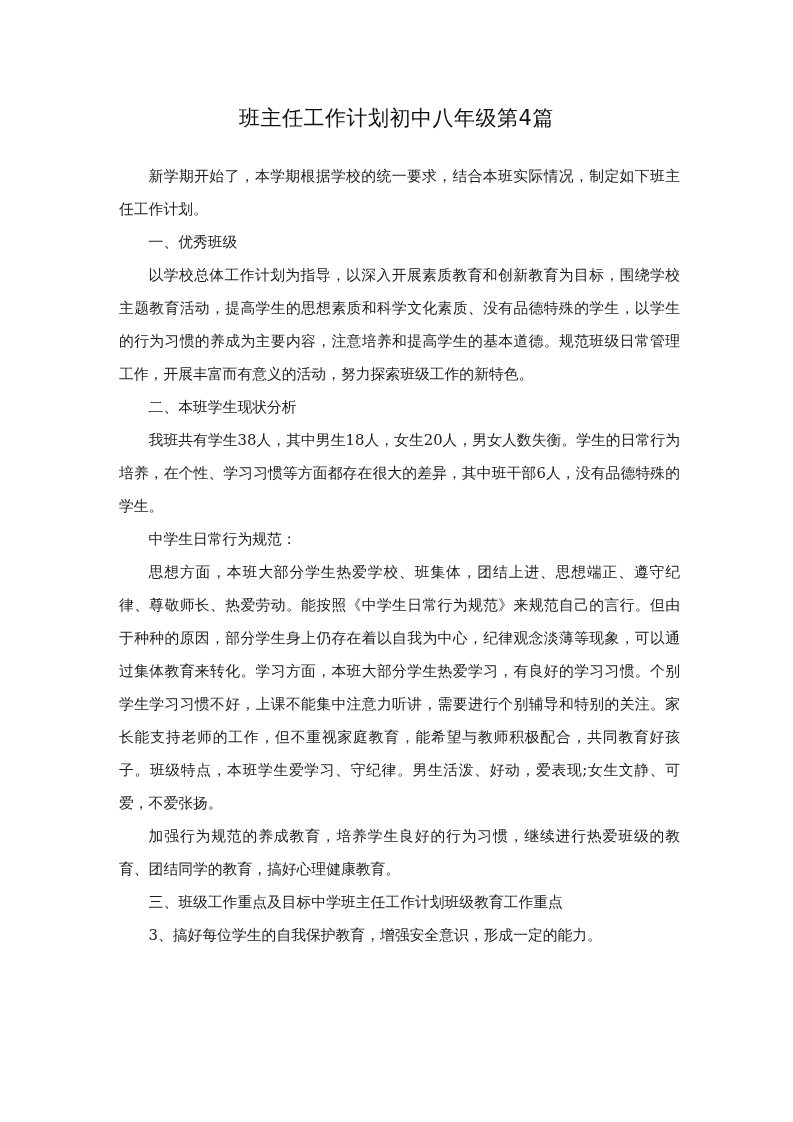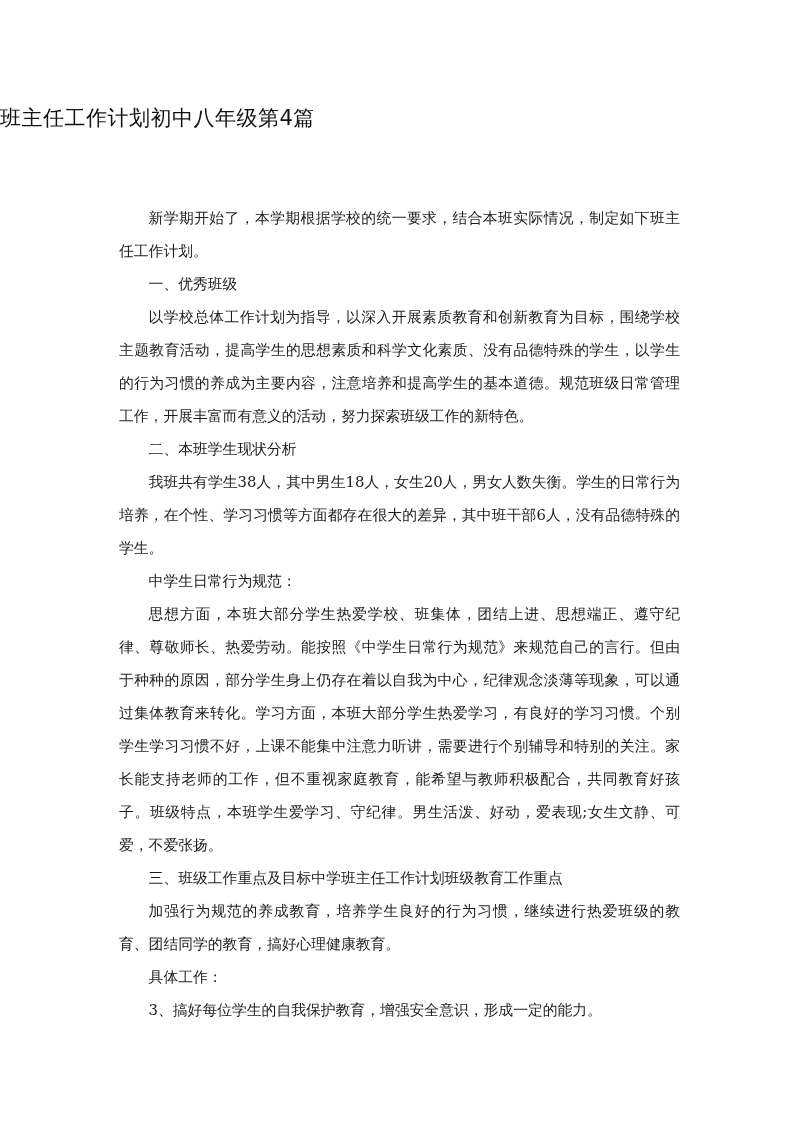--- a/index.html
+++ b/index.html
@@ -3,45 +3,43 @@
 <meta charset="utf-8">
 <style>
   html, body { margin: 0; padding: 0; background: #ffffff; }
   body { width: 793px; height: 1122px; position: relative; overflow: hidden; }
   .page {
     position: absolute; left: 0; top: 0; width: 793px; height: 1122px;
     background: #ffffff; color: #1a1a1a;
   }
   .title {
     position: absolute; left: 0; width: 793px; top: 104px;
-    text-align: left;
+    text-align: center;
     font-family: "DejaVu Sans", sans-serif;
     font-size: 21px; line-height: 28px; color: #111;
     letter-spacing: 0.5px;
   }
   .body {
     position: absolute; left: 119px; top: 159px; width: 561px;
     font-family: "DejaVu Serif", serif;
     font-size: 14.8px; line-height: 33px; color: #1c1c1c;
     text-align: justify;
-    margin-top: 42px;
   }
   .body p { margin: 0; text-indent: 29.6px; }
 </style>
 </head>
 <body>
 
 <div class="page">
   <div class="title">班主任工作计划初中八年级第4篇</div>
   <div class="body">
     <p>新学期开始了，本学期根据学校的统一要求，结合本班实际情况，制定如下班主任工作计划。</p>
     <p>一、优秀班级</p>
     <p>以学校总体工作计划为指导，以深入开展素质教育和创新教育为目标，围绕学校主题教育活动，提高学生的思想素质和科学文化素质、没有品德特殊的学生，以学生的行为习惯的养成为主要内容，注意培养和提高学生的基本道德。规范班级日常管理工作，开展丰富而有意义的活动，努力探索班级工作的新特色。</p>
     <p>二、本班学生现状分析</p>
     <p>我班共有学生38人，其中男生18人，女生20人，男女人数失衡。学生的日常行为培养，在个性、学习习惯等方面都存在很大的差异，其中班干部6人，没有品德特殊的学生。</p>
     <p>中学生日常行为规范：</p>
     <p>思想方面，本班大部分学生热爱学校、班集体，团结上进、思想端正、遵守纪律、尊敬师长、热爱劳动。能按照《中学生日常行为规范》来规范自己的言行。但由于种种的原因，部分学生身上仍存在着以自我为中心，纪律观念淡薄等现象，可以通过集体教育来转化。学习方面，本班大部分学生热爱学习，有良好的学习习惯。个别学生学习习惯不好，上课不能集中注意力听讲，需要进行个别辅导和特别的关注。家长能支持老师的工作，但不重视家庭教育，能希望与教师积极配合，共同教育好孩子。班级特点，本班学生爱学习、守纪律。男生活泼、好动，爱表现;女生文静、可爱，不爱张扬。</p>
+    <p>加强行为规范的养成教育，培养学生良好的行为习惯，继续进行热爱班级的教育、团结同学的教育，搞好心理健康教育。</p>
     <p>三、班级工作重点及目标中学班主任工作计划班级教育工作重点</p>
-    <p>加强行为规范的养成教育，培养学生良好的行为习惯，继续进行热爱班级的教育、团结同学的教育，搞好心理健康教育。</p>
-    <p>具体工作：</p>
     <p>3、搞好每位学生的自我保护教育，增强安全意识，形成一定的能力。</p>
   </div>
 </div>
 
 </body></html>

